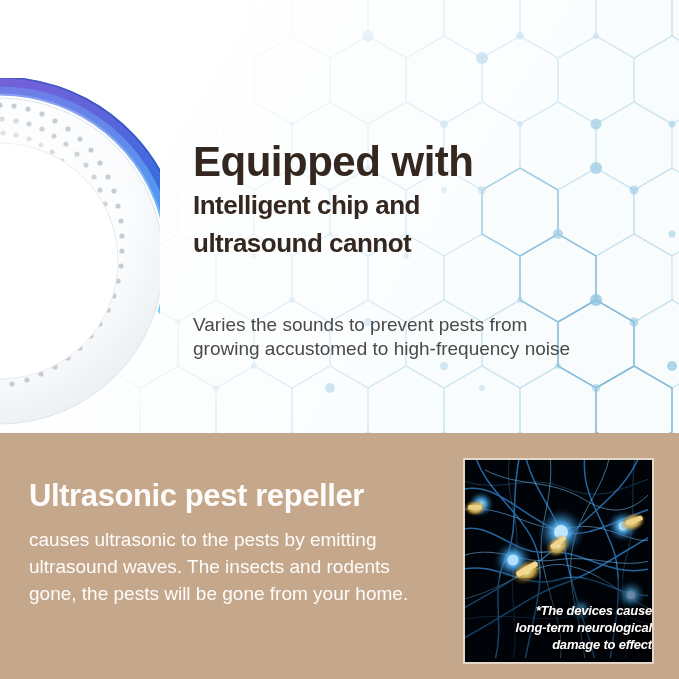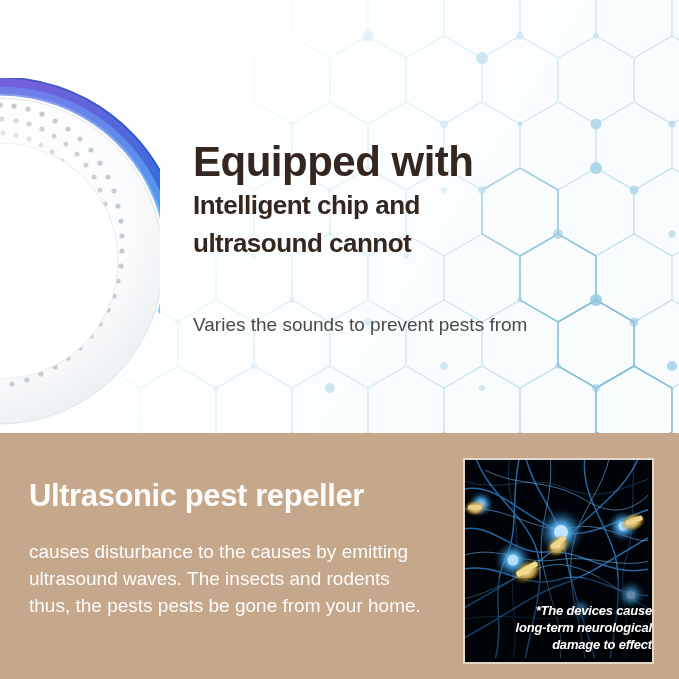--- a/index.html
+++ b/index.html
@@ -87,21 +87,21 @@
     left: 29px;
     top: 45px;
     width: 420px;
   }
   #bottom-title {
     color: #fdfcfa;
     font-size: 31px;
     font-weight: bold;
     line-height: 36px;
     letter-spacing: -0.4px;
-    margin-bottom: 24px;
+    margin-bottom: 12px;
     white-space: nowrap;
   }
   #bottom-body {
     color: #fdfcfa;
     font-size: 19px;
     line-height: 27px;
   }
   .body-line { white-space: nowrap; }
 
   
@@ -487,31 +487,32 @@
     </div>
 
     <div id="top-text">
       <div class="head-line" id="head-1">Equipped with</div>
       <div class="head-line" id="head-2">Intelligent chip and</div>
       <div class="head-line" id="head-3">ultrasound cannot</div>
     </div>
 
     <div id="sub-text">
       <div class="sub-line">Varies the sounds to prevent pests from</div>
+      <div class="sub-line">growing accustomed to high-frequency noise</div>
     </div>
   </div>
 
   <div id="bottom-section">
 
     <div id="bottom-text">
       <div id="bottom-title">Ultrasonic pest repeller</div>
       <div id="bottom-body">
-        <div class="body-line">causes disturbance to the causes by emitting</div>
+        <div class="body-line">causes ultrasonic to the pests by emitting</div>
         <div class="body-line">ultrasound waves. The insects and rodents</div>
-        <div class="body-line">thus, the pests pests be gone from your home.</div>
+        <div class="body-line">gone, the pests will be gone from your home.</div>
       </div>
     </div>
 
     <div id="inset">
       <svg id="neuro-svg" width="183" height="198" viewBox="0 0 183 198">
         <defs>
           <radialGradient id="nodeGlow" cx="0.5" cy="0.5" r="0.5">
             <stop offset="0%" stop-color="#cfefff" stop-opacity="1"></stop>
             <stop offset="40%" stop-color="#4aa8e8" stop-opacity="0.85"></stop>
             <stop offset="100%" stop-color="#0a2b4d" stop-opacity="0"></stop>

